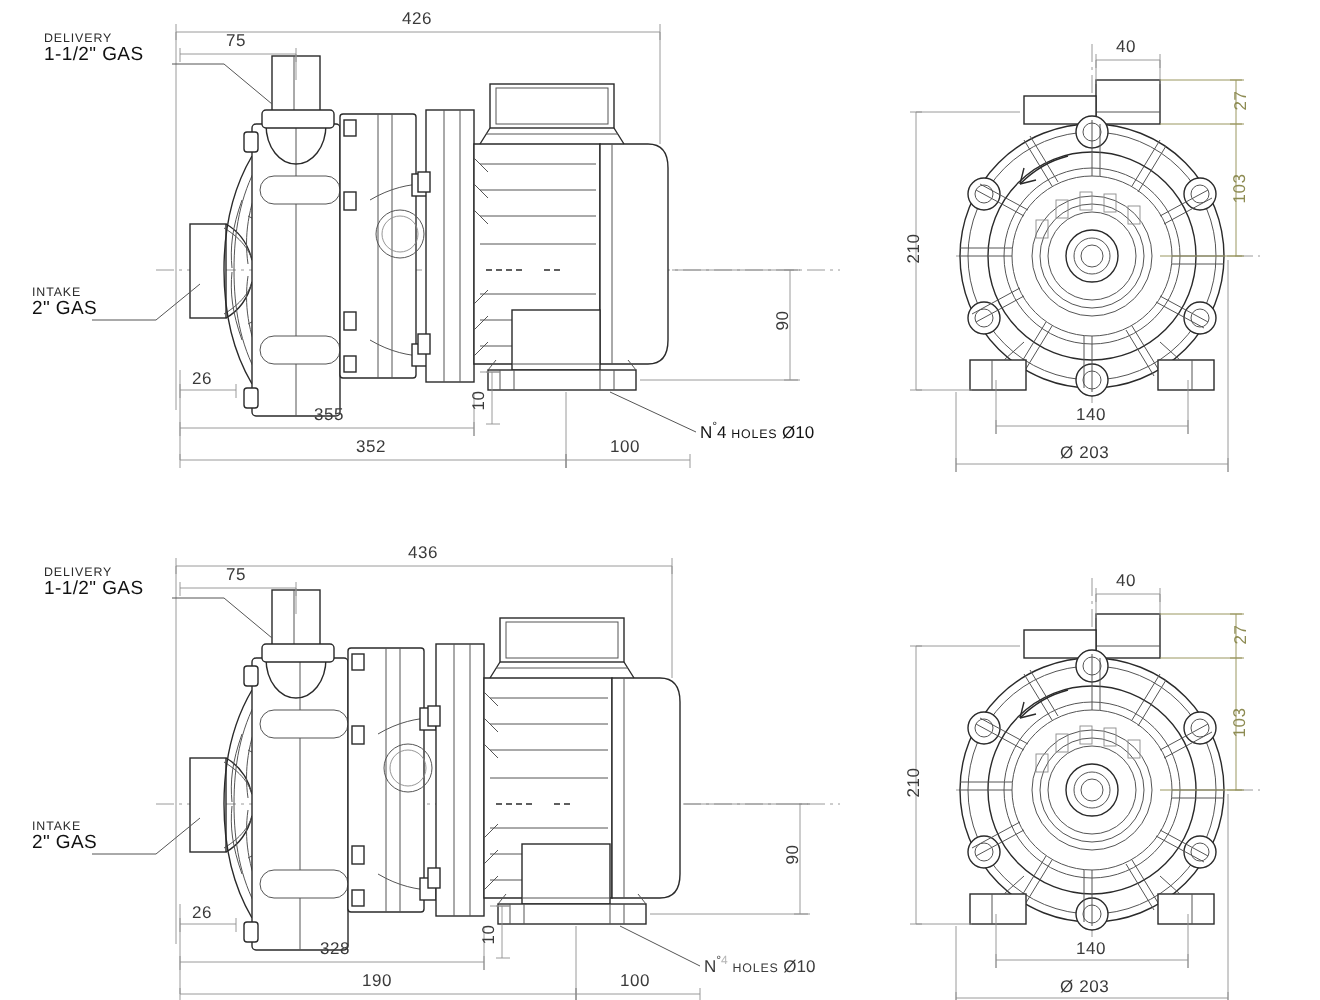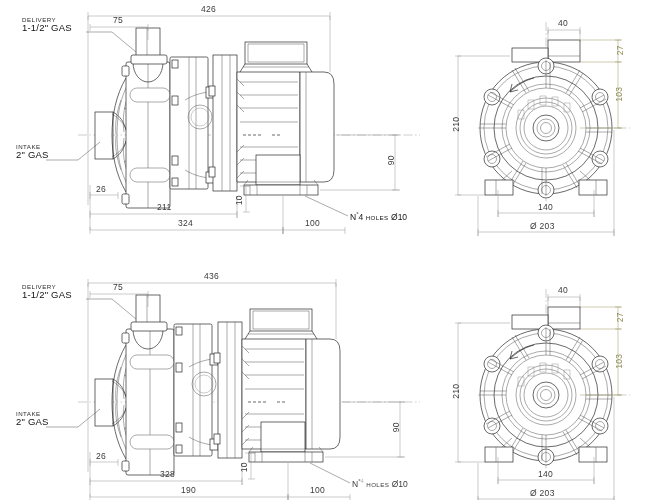--- a/index.html
+++ b/index.html
@@ -203,22 +203,22 @@
       <path class="ln-thin" d="M86 32 L112 32 L136 52"></path>
 
       <path class="ln-thin" d="M46 160 L78 160 L100 142"></path>
 
       <path class="ln-thin" d="M305 196 L348 216"></path>
     </svg>
 
     <div class="dim" style="left:201px;top:5px;">426</div>
     <div class="dim" style="left:113px;top:16px;">75</div>
     <div class="dim" style="left:96px;top:185px;">26</div>
-    <div class="dim" style="left:157px;top:203px;">211</div>
-    <div class="dim" style="left:178px;top:219px;">324</div>
+    <div class="dim" style="left:157px;top:203px;">355</div>
+    <div class="dim" style="left:178px;top:219px;">352</div>
     <div class="dim vert" style="left:234px;top:196px;transform:rotate(-90deg);">10</div>
     <div class="dim" style="left:305px;top:219px;">100</div>
     <div class="dim vert" style="left:386px;top:156px;transform:rotate(-90deg);">90</div>
 
     <div class="callout" style="left:22px;top:16px;">
       <span class="small">DELIVERY</span>
       <span class="big">1-1/2" GAS</span>
     </div>
 
     <div class="callout" style="left:16px;top:143px;">

